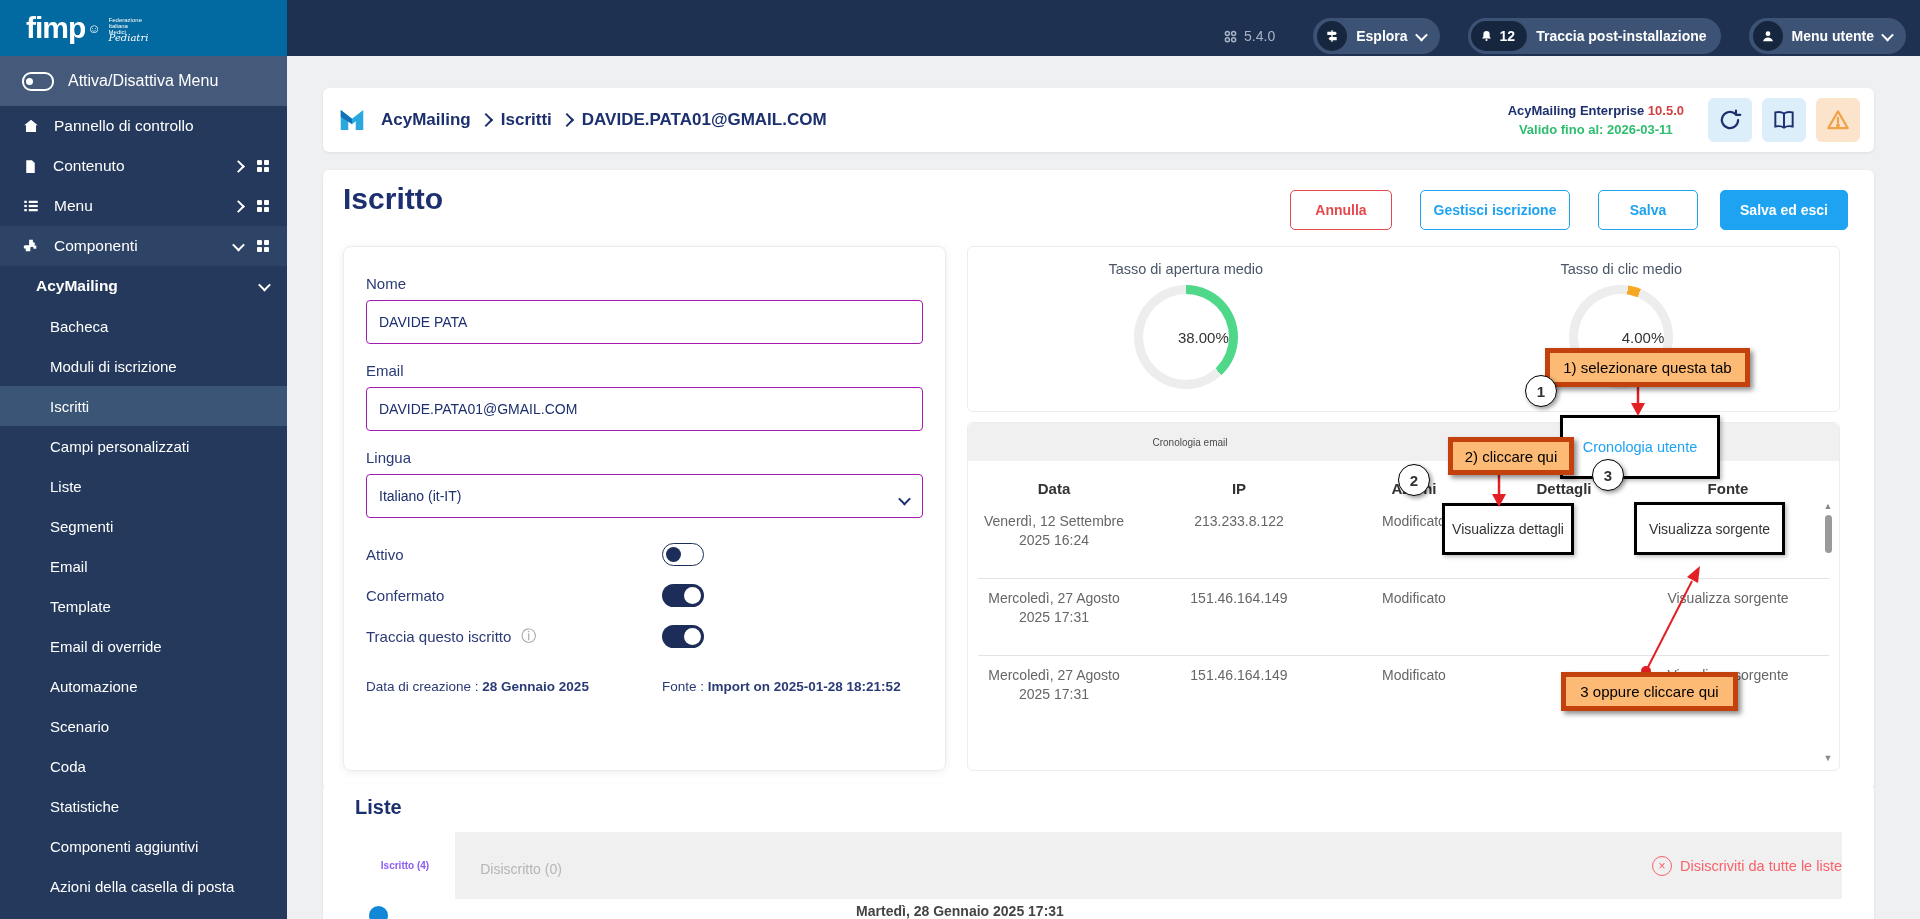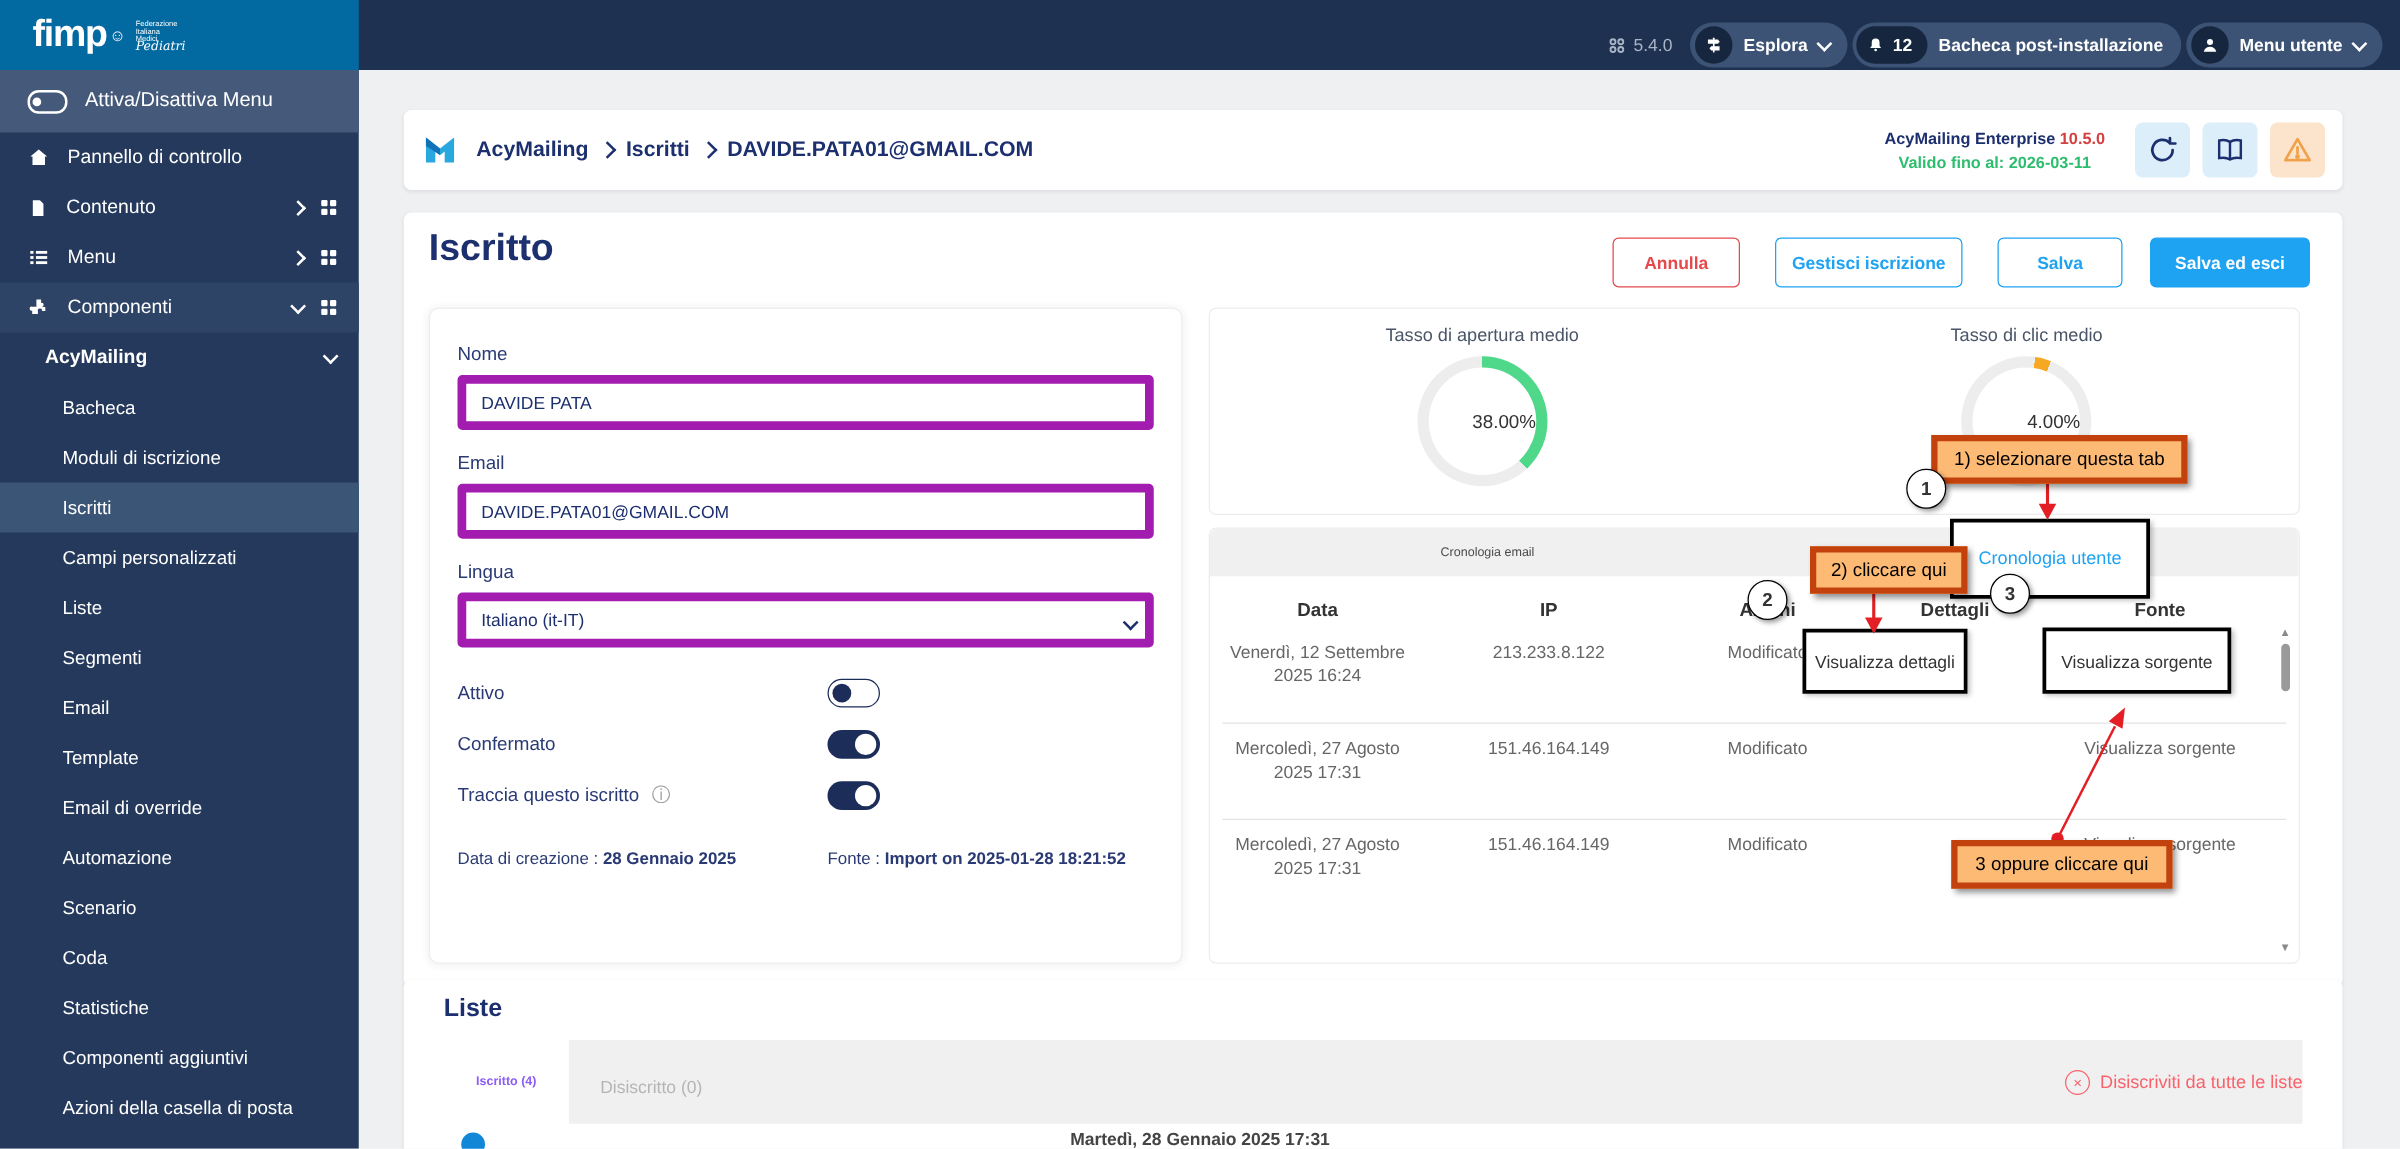--- a/index.html
+++ b/index.html
@@ -3,21 +3,21 @@
 <meta charset="utf-8">
 <style>
   html,body{margin:0;padding:0}
   body{width:1920px;height:919px;overflow:hidden;position:relative;
        font-family:"Liberation Sans",sans-serif;background:#eef0f2;color:#333}
   .abs{position:absolute}
   svg{display:block}
 
   
   .topbar{left:0;top:0;width:1920px;height:56px;background:#1e3150}
-  .tb-right{right:14px;top:0;height:72px;display:flex;align-items:center;gap:4px}
+  .tb-right{right:14px;top:0;height:72px;display:flex;align-items:center;gap:28px}
   .tb-version{display:flex;align-items:center;gap:6px;color:#a9b4c6;font-size:14px;margin-right:10px}
   .pill{display:flex;align-items:center;gap:9px;background:#3d5375;border-radius:18px;height:36px;padding:0 14px 0 4px;color:#fff;font-size:14px;font-weight:bold;cursor:pointer}
   .pill .dot-ico{width:30px;height:30px;border-radius:50%;background:#16263f;display:flex;align-items:center;justify-content:center}
   .pill .cap{background:#16263f;border-radius:15px;height:30px;display:flex;align-items:center;gap:6px;padding:0 12px 0 8px}
   .chev{display:inline-block;width:7px;height:7px;border-right:2px solid #fff;border-bottom:2px solid #fff}
   .chev.down{transform:rotate(45deg) translate(-1px,-1px)}
   .chev.right{transform:rotate(-45deg)}
   .chev.navy{border-color:#1c2f6e}
 
   
@@ -58,21 +58,21 @@
        display:flex;align-items:center;justify-content:center;cursor:pointer;box-sizing:border-box;background:#fff}
   .btn.outline-red{border:1px solid #e5484d;color:#e5484d}
   .btn.outline-blue{border:1px solid #1ea2f2;color:#1ea2f2}
   .btn.solid-blue{background:#1ea2f2;color:#fff;border:1px solid #1ea2f2}
 
   
   .formpanel{left:343px;top:246px;width:603px;height:525px;border:1px solid #ececec;border-radius:8px;
              box-shadow:0 1px 8px rgba(0,0,0,.07);box-sizing:border-box;padding:24px 22px}
   .flabel{font-size:15px;color:#2a3a75;margin:18px 0 8px}
   .flabel:first-child{margin-top:4px}
-  .finput{width:100%;height:44px;border:7px solid #a21caf;border-radius:4px;box-sizing:border-box;
+  .finput{width:100%;height:44px;border:1px solid #a21caf;border-radius:4px;box-sizing:border-box;
           padding:0 12px;font-size:14px;color:#1c2f6e;font-family:inherit;background:#fff}
   .fselect{position:relative}
   .fselect .chevwrap{position:absolute;right:14px;top:17px}
   .trow{display:flex;align-items:center;height:41px;font-size:15px;color:#2a3a75}
   .trow .tlabel{width:296px;display:flex;align-items:center;gap:10px}
   .switch{width:42px;height:23px;border-radius:12px;box-sizing:border-box;position:relative;cursor:pointer}
   .switch.on{background:#1c2d5a}
   .switch.on i{position:absolute;right:3px;top:3px;width:17px;height:17px;border-radius:50%;background:#fff}
   .switch.off{background:#fff;border:1.5px solid #1c2d5a}
   .switch.off i{position:absolute;left:3px;top:2.5px;width:15px;height:15px;border-radius:50%;background:#1c2d5a}
@@ -156,21 +156,21 @@
     <div class="pill" style="padding-left:3px">
       <span class="cap">
         <span>
           <svg width="15" height="15" viewBox="0 0 24 24" fill="#fff">
             <path d="M12 3a5 5 0 0 0-5 5v4l-2 3h14l-2-3V8a5 5 0 0 0-5-5z"></path>
               <circle cx="12" cy="17.6" r="1.7"></circle>
           </svg>
         </span>
         <span>12</span>
       </span>
-      <span>Bacheca post-installazione</span>
+      <span>Traccia post-installazione</span>
     </div>
     <div class="pill">
       <span class="dot-ico">
         <svg width="16" height="16" viewBox="0 0 24 24" fill="#fff">
           <circle cx="12" cy="8.5" r="3.6"></circle>
             <path d="M4.5 20c1-4 4-5.8 7.5-5.8s6.5 1.8 7.5 5.8z"></path>
         </svg>
       </span>
       <span>Menu utente</span>
       <span class="chev down"></span>

